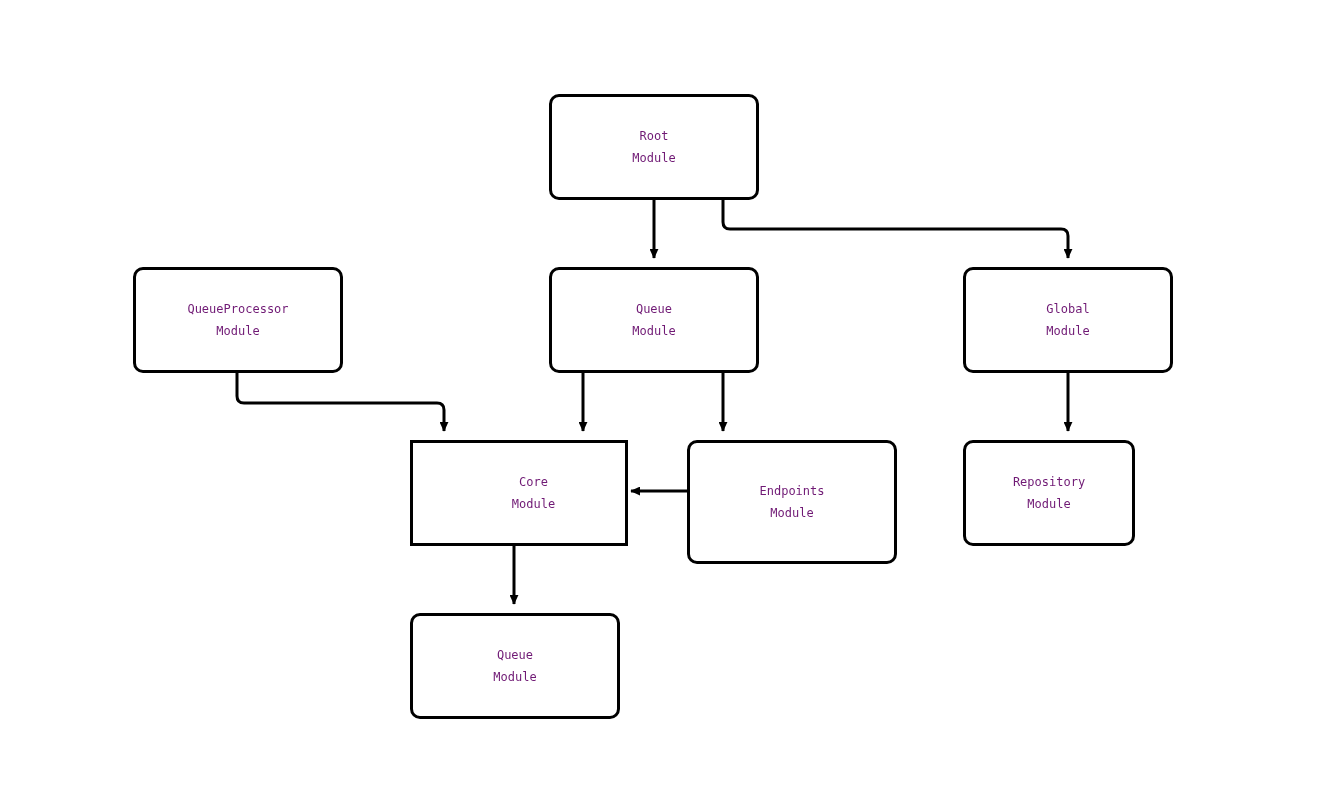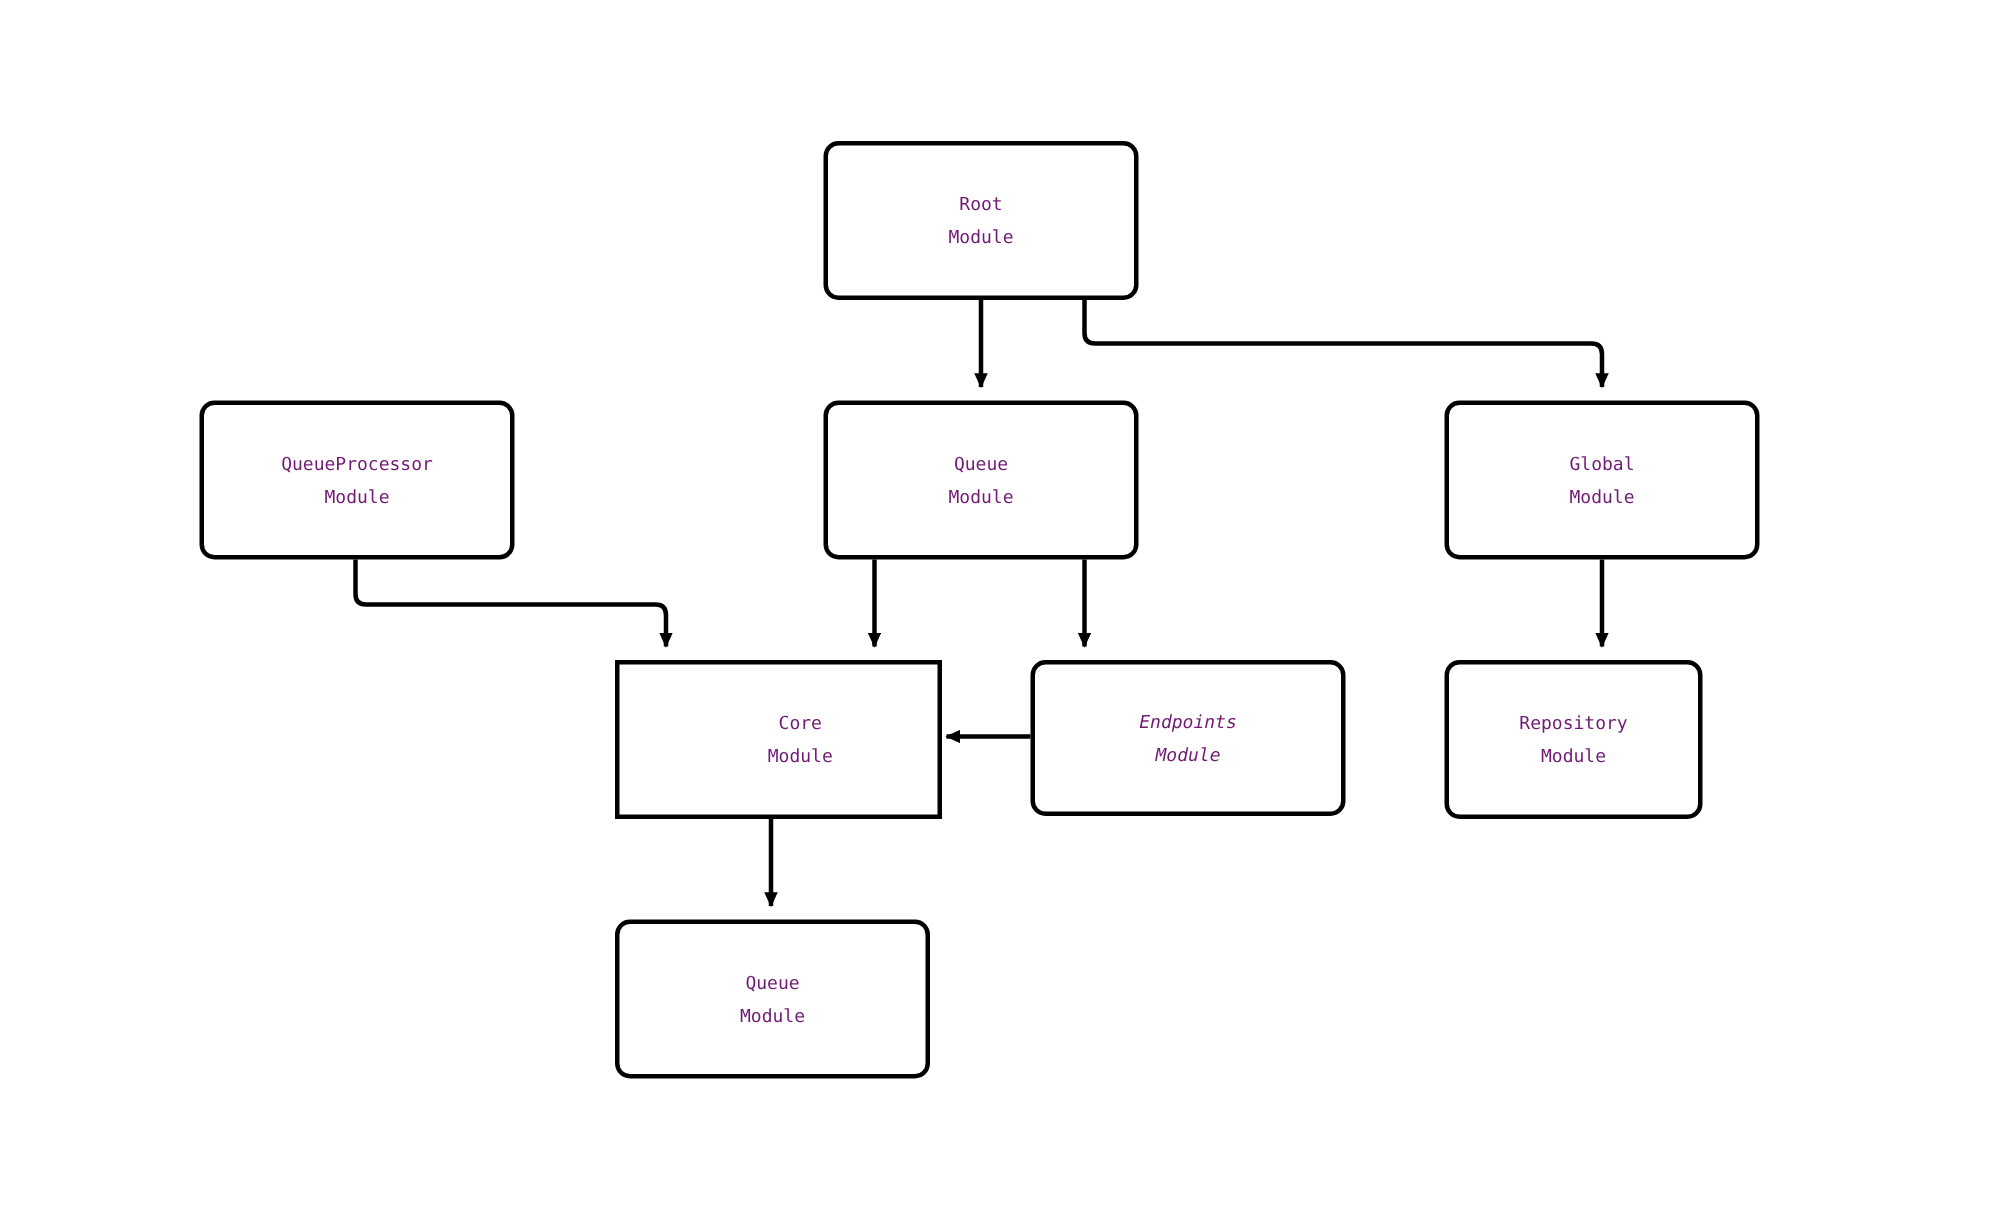--- a/index.html
+++ b/index.html
@@ -82,21 +82,21 @@
 Module</span>
       </div>
       <div class="node" style="left: 963px; top: 267px; width: 210px; height: 106px; background: rgb(255, 255, 255); border-color: rgb(0, 0, 0); border-width: 3px; border-radius: 10px; align-items: center;">
         <span class="node-label">Global
 Module</span>
       </div>
       <div class="node" style="left: 410px; top: 440px; width: 218px; height: 106px; background: rgb(255, 255, 255); border-color: rgb(0, 0, 0); border-width: 3px; border-radius: 0; padding-left: 29px;">
         <span class="node-label">Core
 Module</span>
       </div>
-      <div class="node" style="left: 687px; top: 440px; width: 210px; height: 104px; background: rgb(255, 255, 255); border-color: rgb(0, 0, 0); border-width: 3px; border-radius: 10px; font-style: italic;">
+      <div class="node" style="left: 687px; top: 440px; width: 210px; height: 124px; background: rgb(255, 255, 255); border-color: rgb(0, 0, 0); border-width: 3px; border-radius: 10px;">
         <span class="node-label">Endpoints
 Module</span>
       </div>
       <div class="node" style="left: 963px; top: 440px; width: 172px; height: 106px; background: rgb(255, 255, 255); border-color: rgb(0, 0, 0); border-width: 3px; border-radius: 10px;">
         <span class="node-label">Repository
 Module</span>
       </div>
       <div class="node" style="left: 410px; top: 613px; width: 210px; height: 106px; background: rgb(255, 255, 255); border-color: rgb(0, 0, 0); border-width: 3px; border-radius: 10px;">
         <span class="node-label">Queue
 Module</span>

